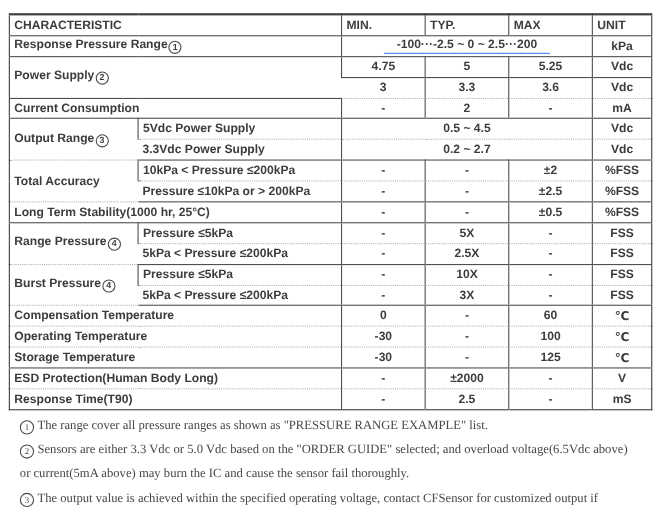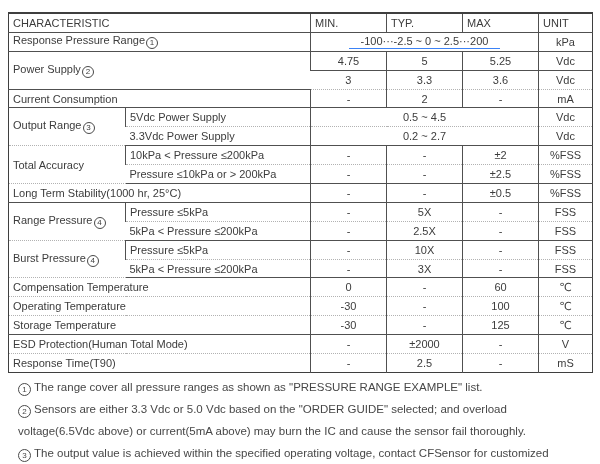--- a/index.html
+++ b/index.html
@@ -1,38 +1,38 @@
 <!DOCTYPE html>
 <html><head>
 <meta charset="utf-8">
 <style>
   html,body{margin:0;padding:0;background:#ffffff;}
   body{width:600px;height:464px;font-family:"Liberation Sans","DejaVu Sans",sans-serif;color:#3c3c3c;}
   .wrap{padding:12px 8px 0 8px;}
 
   table.spec{border-collapse:collapse;width:584px;table-layout:fixed;
-             border:1.5px solid #3f3f3f;border-top-width:2px;}
+             border:1.5px solid #3f3f3f;border-top-width:2px;font-weight:bold;}
   table.spec td{border-left:1px solid #505050;font-size:11px;color:#3c3c3c;
                 height:17.9px;padding:0 4px;overflow:hidden;white-space:nowrap;}
   table.spec tr td:first-child{border-left:none;}
   
   tr.sb td{border-bottom:1px solid #505050;}
   tr.db td{border-bottom:1px dotted #b2b2b2;}
   td.c{text-align:center;}
   td.hdr{color:#3a9cb5;font-size:12px;}
   td.lab{padding-left:5px;}
   .mut{color:#8f8f8f;}
   .circ{display:inline-block;box-sizing:border-box;width:12px;height:12px;line-height:10px;
         border:1px solid #4a4a4a;border-radius:50%;font-size:8px;text-align:center;
         vertical-align:-1px;margin-left:1px;}
   .circ:empty{display:none;}
   .rangeval{display:inline-block;border-bottom:1px solid #3b82f6;padding:0 12px 1px 12px;}
 
   .notes{padding:3px 10px 0 10px;}
-  .notes p{margin:0;font-size:11.5px;line-height:22px;color:#474747;}
+  .notes p{margin:0;font-size:11.5px;line-height:22px;color:#474747;font-family:Liberation Serif, serif;}
   .notes .circ{width:13px;height:13px;line-height:11px;margin-right:3px;margin-left:0;}
 </style>
 </head>
 <body>
 
 <div class="wrap">
   <table class="spec">
     <colgroup>
       <col style="width:117px">
         <col style="width:185px">
@@ -163,21 +163,21 @@
     </tr>
     <tr class="sb">
       <td class="lab" colspan="2">Storage Temperature</td>
       <td class="c">-30</td>
       <td class="c mut">-</td>
       <td class="c">125</td>
       <td class="c">℃</td>
     </tr>
 
     <tr class="db">
-      <td class="lab" colspan="2">ESD Protection(Human Total Mode)</td>
+      <td class="lab" colspan="2">ESD Protection(Human Body Long)</td>
       <td class="c mut">-</td>
       <td class="c">±2000</td>
       <td class="c mut">-</td>
       <td class="c">V</td>
     </tr>
     <tr>
       <td class="lab" colspan="2">Response Time(T90)</td>
       <td class="c mut">-</td>
       <td class="c">2.5</td>
       <td class="c mut">-</td>

